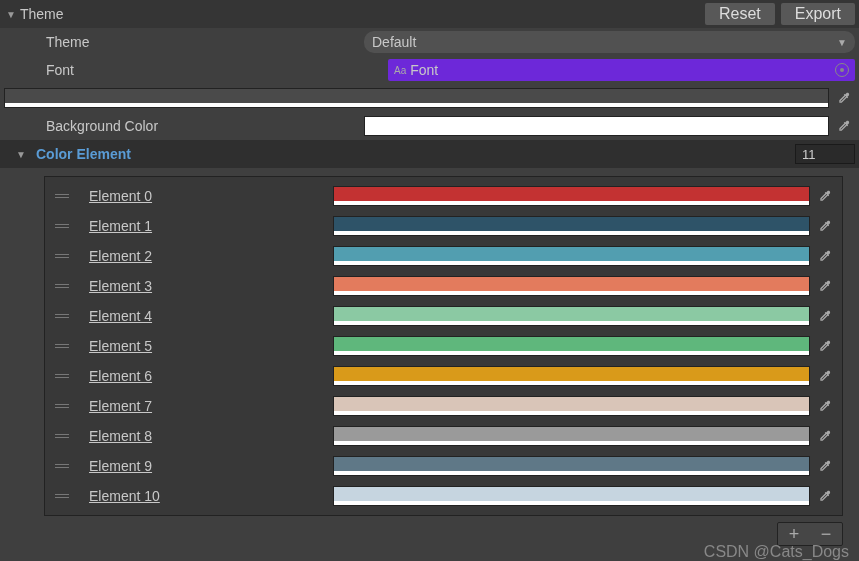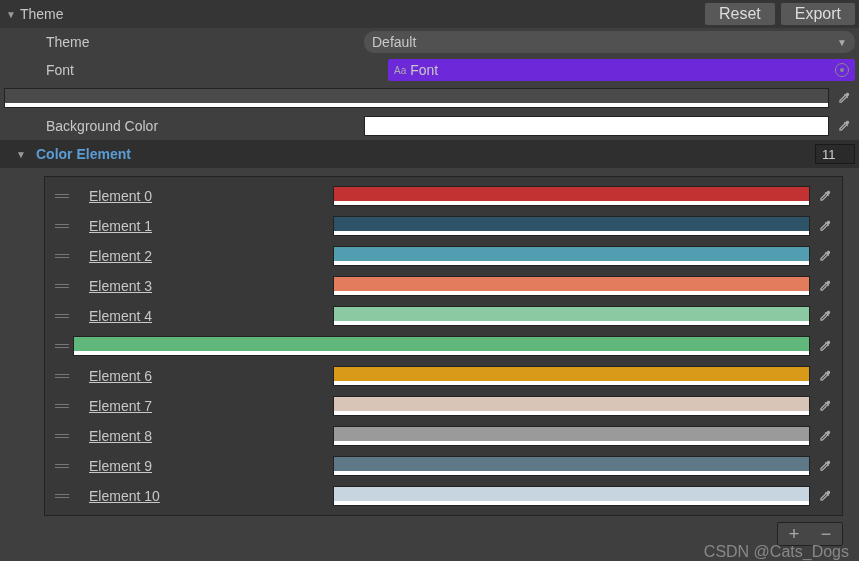--- a/index.html
+++ b/index.html
@@ -148,21 +148,21 @@
     margin-left: 12px;
     cursor: pointer;
   }
   .palette-header .title {
     color: #5a9cd6;
     font-weight: bold;
     padding-left: 6px;
     flex: 1;
   }
   .palette-header .count {
-    width: 40px;
+    width: 60px;
     height: 20px;
     background: #2a2a2a;
     border: 1px solid #1a1a1a;
     color: #ccc;
     text-align: left;
     padding: 0 6px;
     font-size: 13px;
     display: flex;
     align-items: center;
   }
@@ -384,20 +384,21 @@
             <path d="M20 4c-1.1-1.1-2.9-1.1-4 0l-2 2-1-1-1.4 1.4 1 1L4 16v4h4l8.6-8.6 1 1L19 11l-1-1 2-2c1.1-1.1 1.1-2.9 0-4zM7 18H6v-1l8.6-8.6 1 1L7 18z"></path>
           </svg>
         </span>
       </div>
     </div>
     <div class="element-row">
       <div class="drag-handle">
         <div class="line"></div>
         <div class="line"></div>
       </div>
+      <div class="element-label">Element 5</div>
       <div class="prop-value" style="flex:1">
         <div class="color-field">
           <div class="color-main" style="background:#5fb77c"></div>
           <div class="color-alpha"></div>
         </div>
         <span class="eyedropper">
           <svg viewBox="0 0 24 24">
             <path d="M20 4c-1.1-1.1-2.9-1.1-4 0l-2 2-1-1-1.4 1.4 1 1L4 16v4h4l8.6-8.6 1 1L19 11l-1-1 2-2c1.1-1.1 1.1-2.9 0-4zM7 18H6v-1l8.6-8.6 1 1L7 18z"></path>
           </svg>
         </span>

